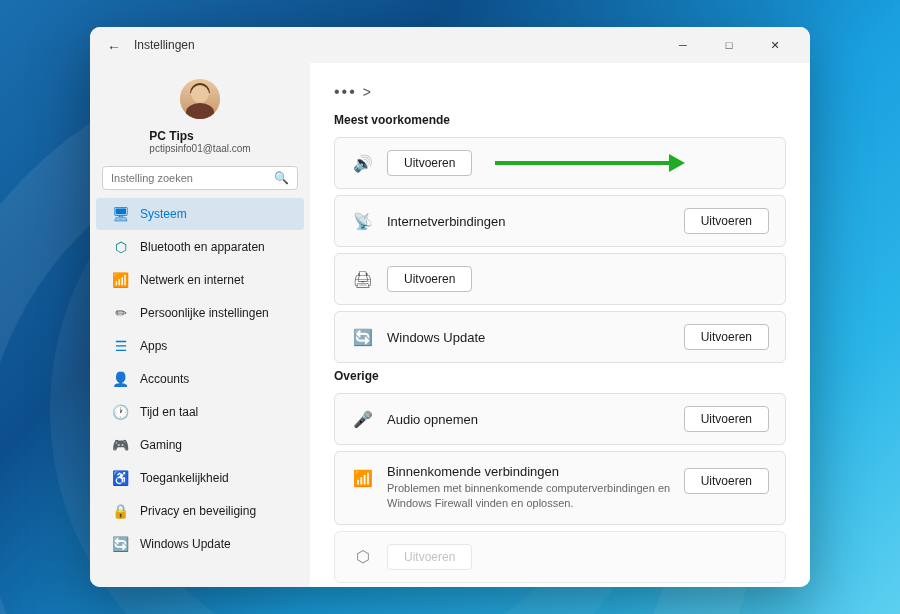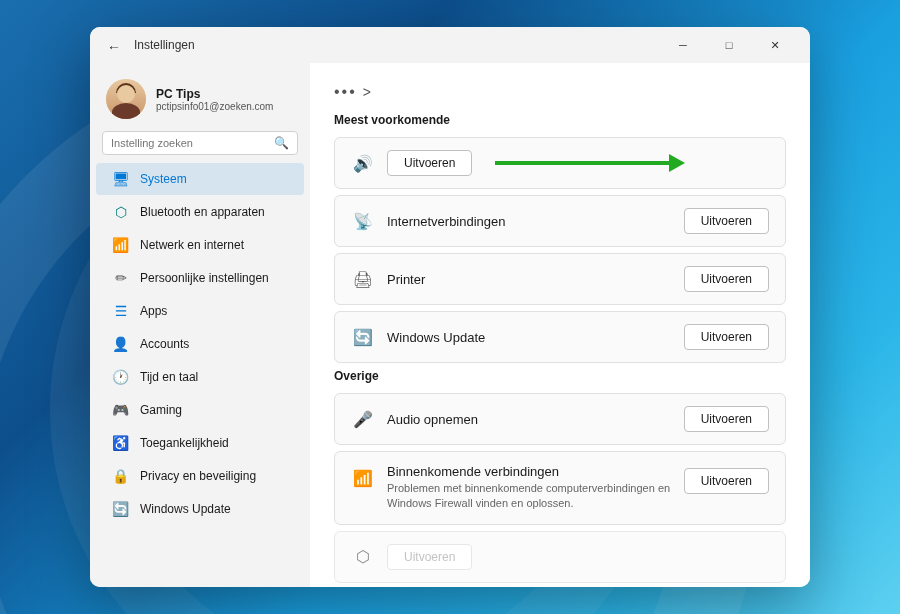--- a/index.html
+++ b/index.html
@@ -112,20 +112,21 @@
       overflow-y: auto;
       padding: 8px 0;
     }
 
     
     .profile-section {
       display: flex;
       align-items: center;
       gap: 10px;
       padding: 8px 16px 12px 16px;
+      flex-direction: column;
     }
     .avatar {
       width: 40px;
       height: 40px;
       border-radius: 50%;
       background: #e8d5c0;
       display: flex;
       align-items: center;
       justify-content: center;
       overflow: hidden;
@@ -356,21 +357,21 @@
       <div class="profile-section">
         <div class="avatar">
           <div class="avatar-img">
             <div class="avatar-hair"></div>
             <div class="avatar-head"></div>
             <div class="avatar-body"></div>
           </div>
         </div>
         <div class="profile-info">
           <span class="profile-name">PC Tips</span>
-          <span class="profile-email">pctipsinfo01@zoeken.com</span>
+          <span class="profile-email">pctipsinfo01@taal.com</span>
         </div>
       </div>
 
       <div class="search-bar">
         <input class="search-input" type="text" placeholder="Instelling zoeken" style="">
         <span class="search-icon-span">🔍</span>
       </div>
 
       <div class="nav-item active">
         <span class="nav-icon icon-blue">🖥</span>
@@ -440,23 +441,20 @@
       <div class="troubleshooter-item">
         <span class="item-icon">📡</span>
         <div class="item-text-block">
           <div class="item-title">Internetverbindingen</div>
         </div>
         <button class="btn-run">Uitvoeren</button>
       </div>
 
       <div class="troubleshooter-item">
         <span class="item-icon">🖨</span>
-        <div class="item-text-block">
-          <div class="item-title">Printer</div>
-        </div>
         <button class="btn-run">Uitvoeren</button>
       </div>
 
       <div class="troubleshooter-item">
         <span class="item-icon">🔄</span>
         <div class="item-text-block">
           <div class="item-title">Windows Update</div>
         </div>
         <button class="btn-run">Uitvoeren</button>
       </div>

